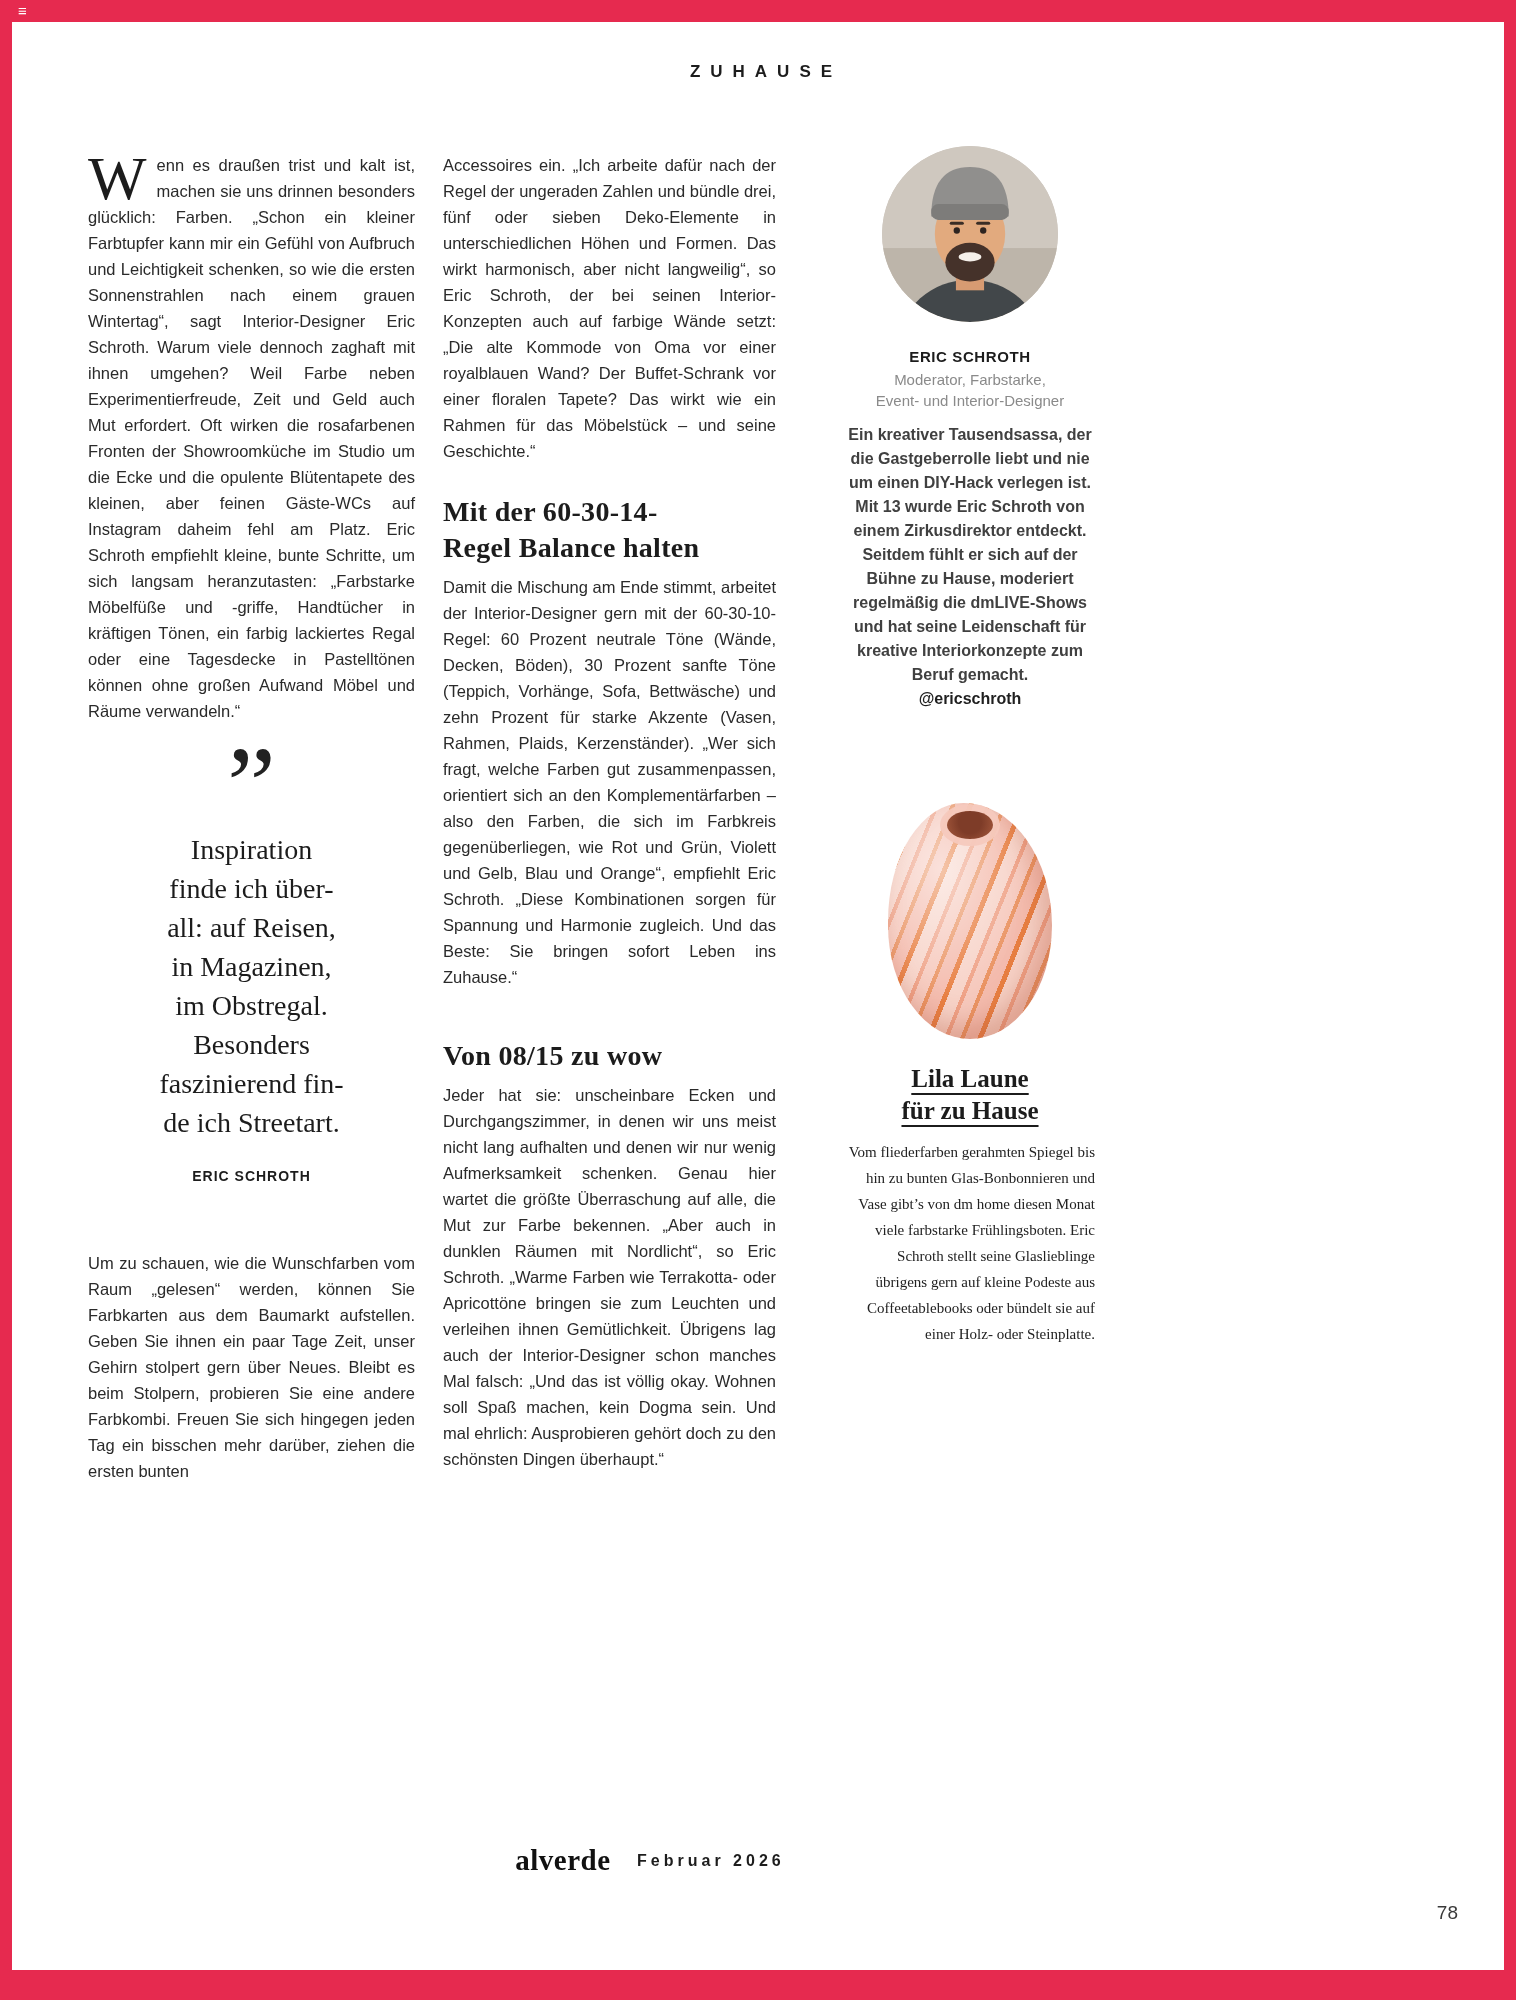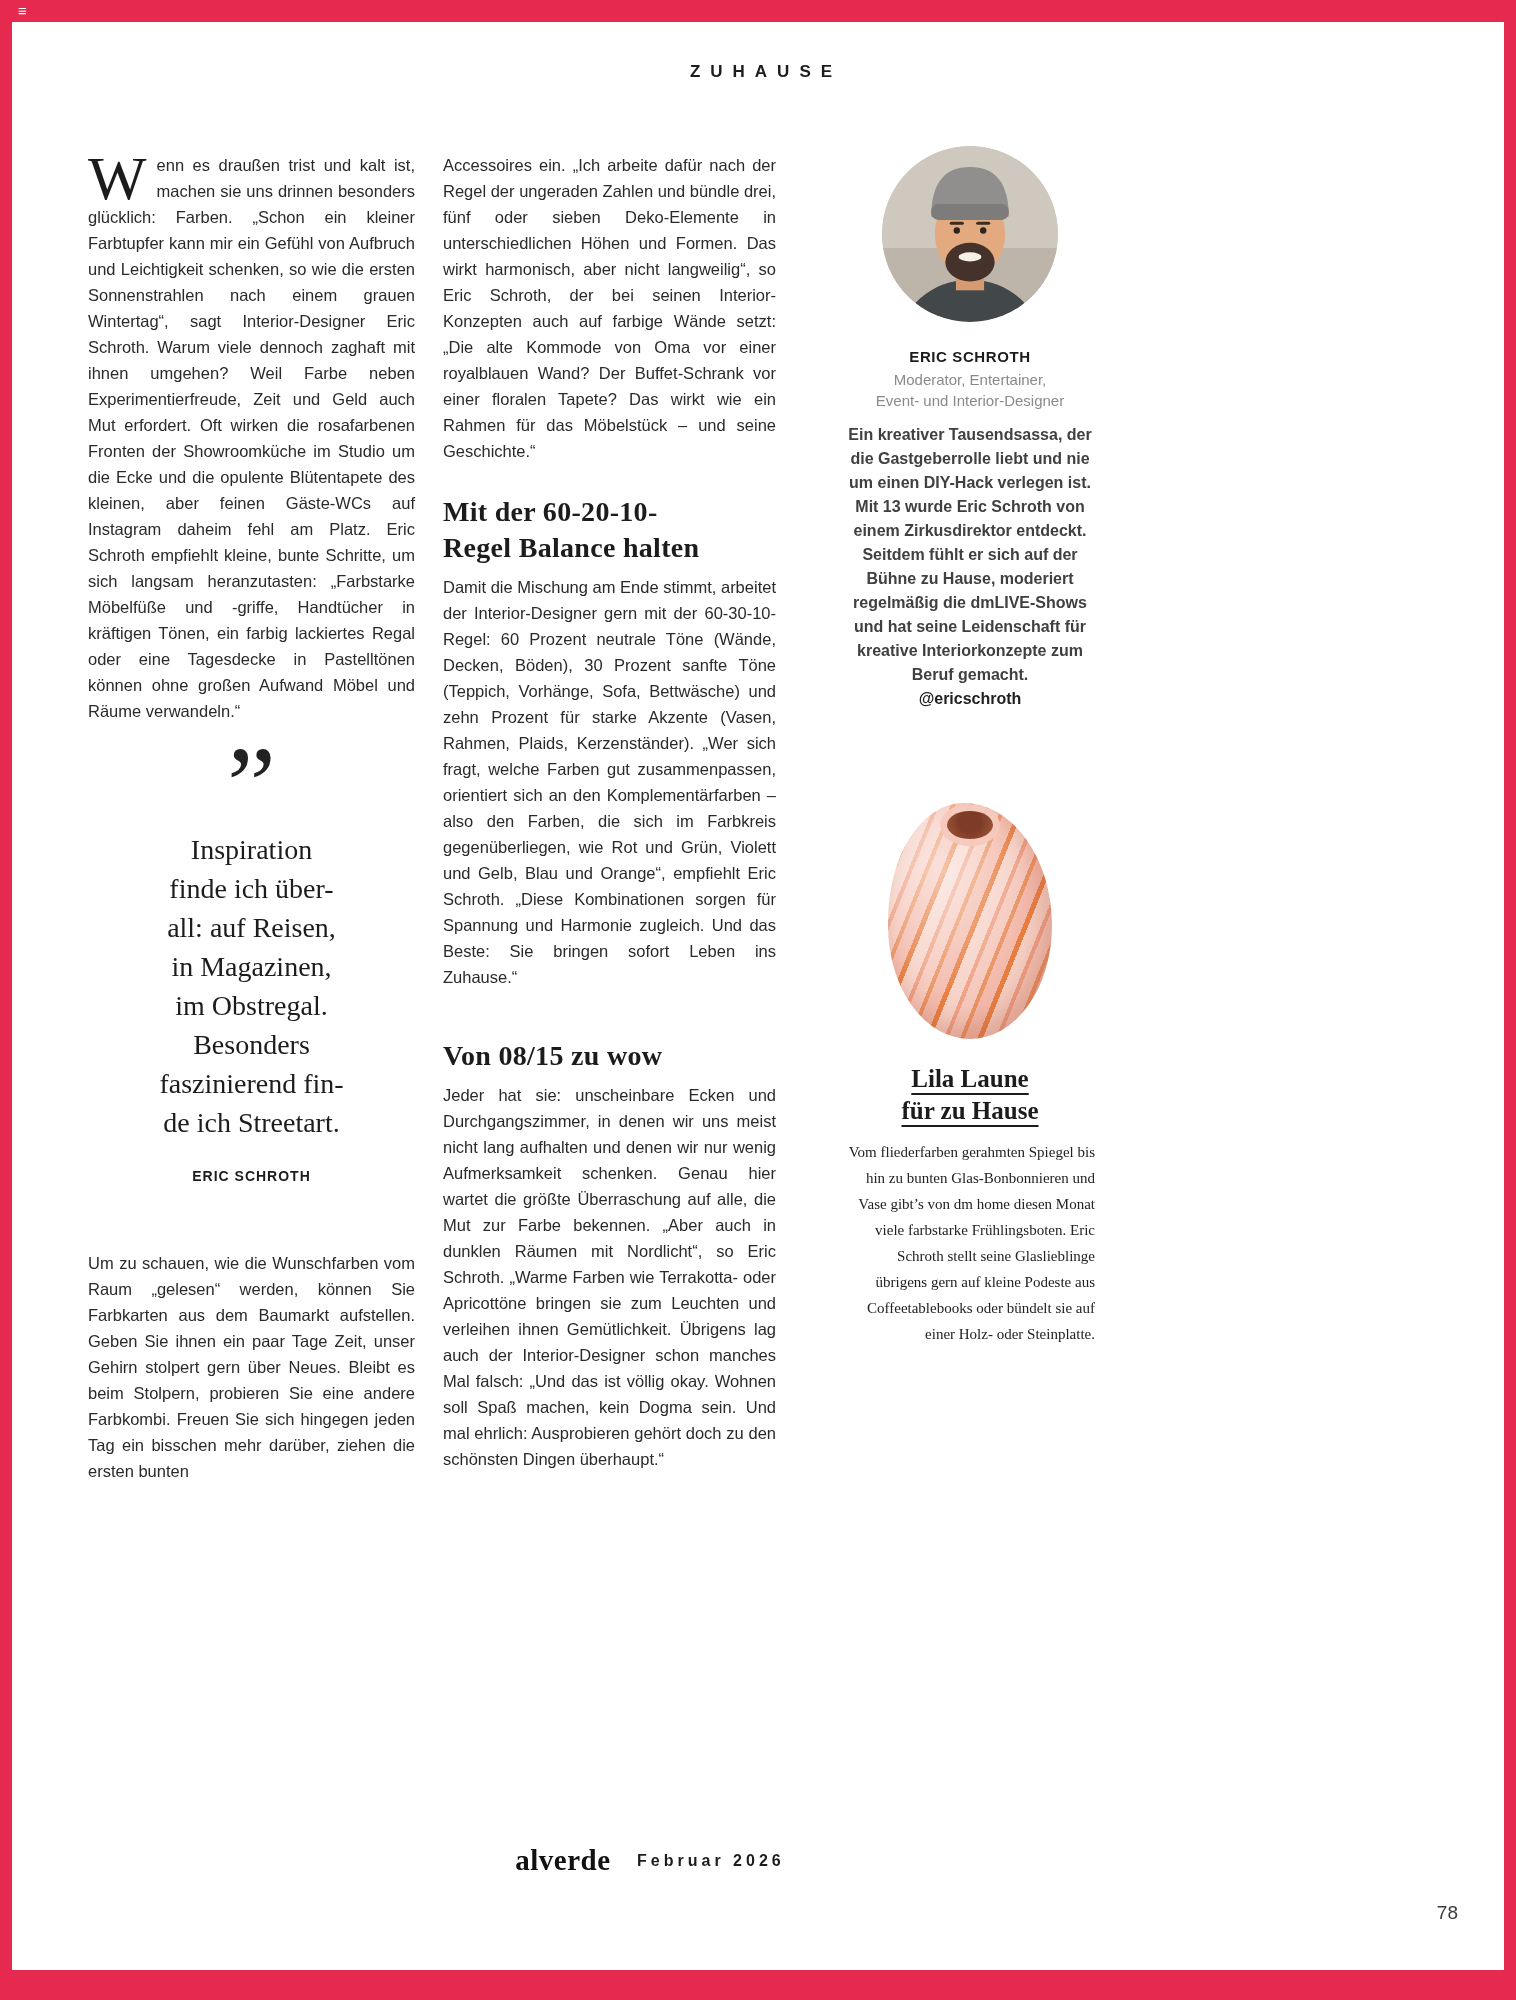--- a/index.html
+++ b/index.html
@@ -176,21 +176,21 @@
 faszinierend fin-
 de ich Streetart.</div>
     <div class="attribution">ERIC SCHROTH</div>
   </div>
 
   <p class="body-text para2">Um zu schauen, wie die Wunschfarben vom Raum „gelesen“ werden, können Sie Farbkarten aus dem Baumarkt aufstellen. Geben Sie ihnen ein paar Tage Zeit, unser Gehirn stolpert gern über Neues. Bleibt es beim Stolpern, probieren Sie eine andere Farbkombi. Freuen Sie sich hingegen jeden Tag ein bisschen mehr darüber, ziehen die ersten bunten</p>
 </div>
 
 <div class="col col2">
   <p class="body-text">Accessoires ein. „Ich arbeite dafür nach der Regel der ungeraden Zahlen und bündle drei, fünf oder sieben Deko-Elemente in unterschiedlichen Höhen und Formen. Das wirkt harmonisch, aber nicht langweilig“, so Eric Schroth, der bei seinen Interior-Konzepten auch auf farbige Wände setzt: „Die alte Kommode von Oma vor einer royalblauen Wand? Der Buffet-Schrank vor einer floralen Tapete? Das wirkt wie ein Rahmen für das Möbelstück – und seine Geschichte.“</p>
-  <h2 class="serif-heading h1">Mit der 60-20-10-
+  <h2 class="serif-heading h1">Mit der 60-30-14-
 Regel Balance halten</h2>
   <p class="body-text after-heading">Damit die Mischung am Ende stimmt, arbeitet der Interior-Designer gern mit der 60-30-10-Regel: 60 Prozent neutrale Töne (Wände, Decken, Böden), 30 Prozent sanfte Töne (Teppich, Vorhänge, Sofa, Bettwäsche) und zehn Prozent für starke Akzente (Vasen, Rahmen, Plaids, Kerzenständer). „Wer sich fragt, welche Farben gut zusammenpassen, orientiert sich an den Komplementärfarben – also den Farben, die sich im Farbkreis gegenüberliegen, wie Rot und Grün, Violett und Gelb, Blau und Orange“, empfiehlt Eric Schroth. „Diese Kombinationen sorgen für Spannung und Harmonie zugleich. Und das Beste: Sie bringen sofort Leben ins Zuhause.“</p>
   <h2 class="serif-heading h2">Von 08/15 zu wow</h2>
   <p class="body-text after-heading">Jeder hat sie: unscheinbare Ecken und Durchgangszimmer, in denen wir uns meist nicht lang aufhalten und denen wir nur wenig Aufmerksamkeit schenken. Genau hier wartet die größte Überraschung auf alle, die Mut zur Farbe bekennen. „Aber auch in dunklen Räumen mit Nordlicht“, so Eric Schroth. „Warme Farben wie Terrakotta- oder Apricottöne bringen sie zum Leuchten und verleihen ihnen Gemütlichkeit. Übrigens lag auch der Interior-Designer schon manches Mal falsch: „Und das ist völlig okay. Wohnen soll Spaß machen, kein Dogma sein. Und mal ehrlich: Ausprobieren gehört doch zu den schönsten Dingen überhaupt.“</p>
 </div>
 
 <div class="col col3">
   <div class="portrait">
     <svg viewBox="0 0 100 100" aria-hidden="true">
       <defs>
@@ -209,21 +209,21 @@
         <ellipse cx="50" cy="66" rx="14" ry="11" fill="#45322a"></ellipse>
         <ellipse cx="50" cy="63" rx="6.5" ry="2.6" fill="#f5f0ea"></ellipse>
         <circle cx="42.5" cy="48" r="1.8" fill="#2e2420"></circle>
         <circle cx="57.5" cy="48" r="1.8" fill="#2e2420"></circle>
         <rect x="38.5" y="43" width="8" height="1.8" rx="0.9" fill="#3a2d25"></rect>
         <rect x="53.5" y="43" width="8" height="1.8" rx="0.9" fill="#3a2d25"></rect>
       </g>
     </svg>
   </div>
   <div class="person-name">ERIC SCHROTH</div>
-  <div class="person-role">Moderator, Entertainer,
+  <div class="person-role">Moderator, Farbstarke,
 Event- und Interior-Designer</div>
   <p class="person-bio">Ein kreativer Tausendsassa, der die Gastgeberrolle liebt und nie um einen DIY-Hack verlegen ist. Mit 13 wurde Eric Schroth von einem Zirkusdirektor entdeckt. Seitdem fühlt er sich auf der Bühne zu Hause, moderiert regelmäßig die dmLIVE-Shows und hat seine Leidenschaft für kreative Interiorkonzepte zum Beruf gemacht.</p>
   <div class="person-handle">@ericschroth</div>
 
   <div class="vase-wrap">
     <div class="vase-body"></div>
     <div class="vase-hole"></div>
   </div>
 
   <h3 class="product-heading">Lila Laune

